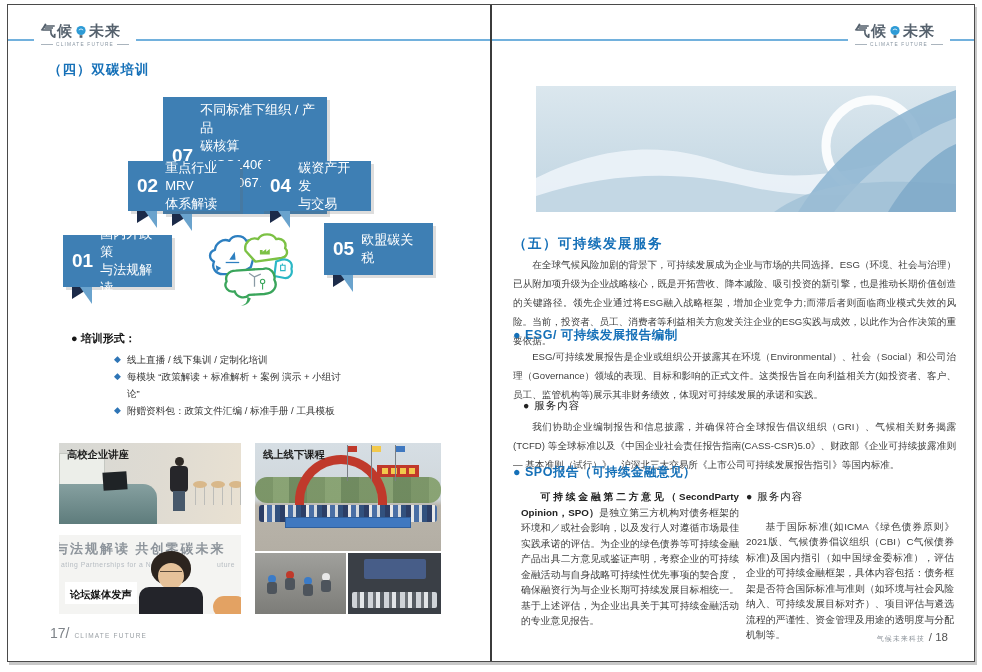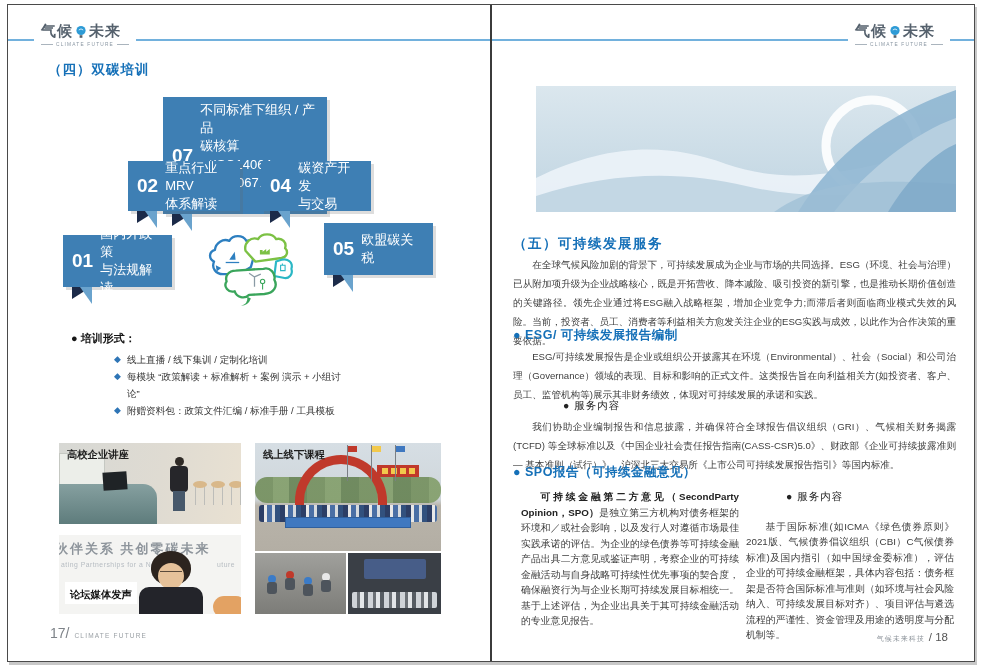--- a/index.html
+++ b/index.html
@@ -104,21 +104,21 @@
   .banner svg{position:absolute;inset:0;}
   .banner-title{position:absolute;left:22px;top:16px;font-size:17px;font-weight:800;
     color:#1478c8;letter-spacing:3.5px;z-index:2;}
   .rp-sec-title{position:absolute;left:20px;top:230px;font-size:13.5px;font-weight:800;
     color:#1570b8;letter-spacing:1.5px;}
   .body-par{font-size:9.6px;line-height:19px;color:#3c3c3c;text-align:justify;text-indent:2em;}
   .rp-p1{position:absolute;left:20px;top:250px;width:443px;}
   .blue-h{position:absolute;font-size:12.5px;font-weight:800;color:#1570b8;letter-spacing:.5px;}
   .esg-h{left:20px;top:322px;}
   .rp-p2{position:absolute;left:20px;top:342px;width:443px;}
-  .svc-h{font-size:10.5px;color:#222;letter-spacing:1px;margin-left:40px;}
+  .svc-h{font-size:10.5px;color:#222;letter-spacing:1px;}
   .svc1-h{position:absolute;left:30px;top:394px;}
   .rp-p3{position:absolute;left:20px;top:412px;width:443px;}
   .spo-h{left:20px;top:459px;}
   .spo-col{position:absolute;top:484px;font-size:9.8px;line-height:15.5px;color:#3c3c3c;text-align:justify;}
   .spo-left{left:28px;width:218px;text-indent:2em;}
   .spo-left b{color:#222;}
   .spo-right{left:253px;width:208px;}
   .spo-right .svc-h{display:block;margin-bottom:14px;letter-spacing:1px;}
   .spo-right .par{text-indent:2em;}
   .rp-footer{position:absolute;right:26px;top:626px;display:flex;align-items:baseline;gap:4px;}
@@ -226,21 +226,21 @@
           <i></i>
           <i></i>
         </div>
       <div class="stool" style="left:170px;top:38px;">
           <i></i>
           <i></i>
         </div>
     </div>
 
     <div class="photo p2">
-      <div class="cn">伙伴关系 共创零碳未来</div>
+      <div class="cn">与法规解读 共创零碳未来</div>
       <div class="en l">ating Partnerships for a Ne</div>
       <div class="en r">uture</div>
       <div class="hair"></div>
       <div class="face"></div>
       <div class="glasses"></div>
       <div class="torso"></div>
       <div class="couch"></div>
       <div class="chip">
         <span>论坛媒体发声</span>
       </div>

